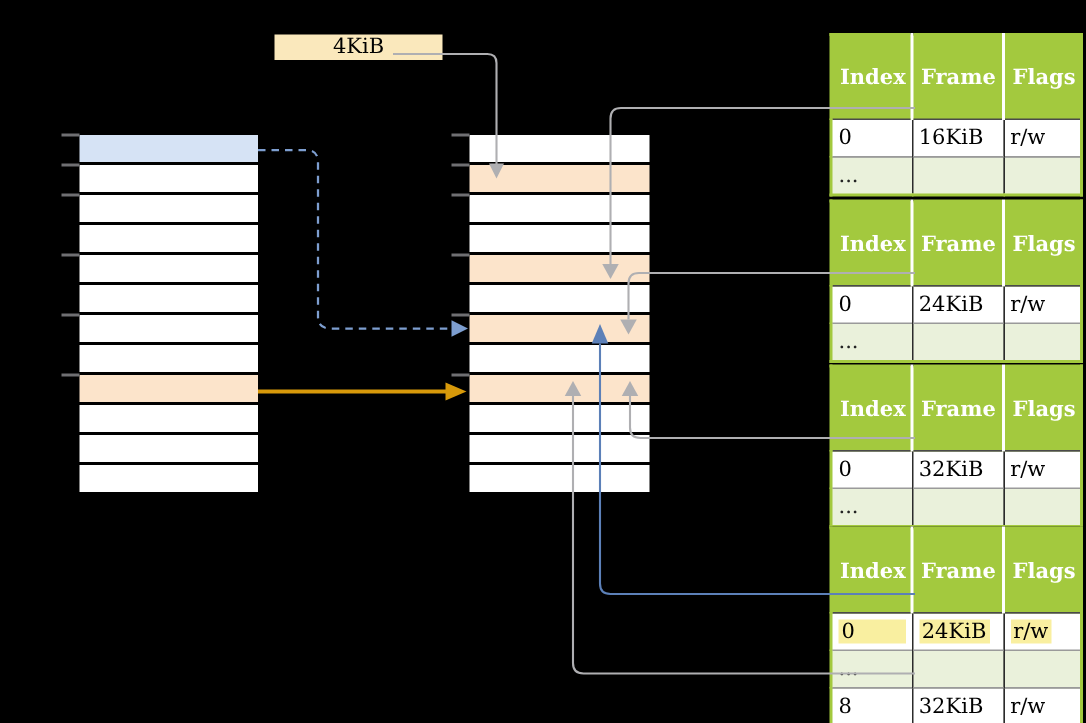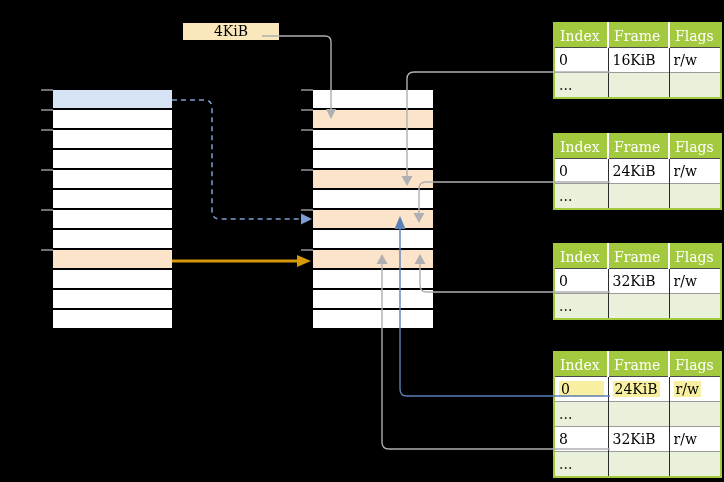--- a/index.html
+++ b/index.html
@@ -2,38 +2,38 @@
 <html><head>
 <meta charset="utf-8">
 <style>
   html,body { margin:0; padding:0; background:#000; }
   #stage {
     position:relative; width:724px; height:482px; background:#000;
     font-family:"DejaVu Serif", "Liberation Serif", serif; overflow:hidden;
   }
   
   .label-box {
-    position:absolute; left:183px; top:23px; width:96px; height:17px;
+    position:absolute; left:183px; top:23px; width:112px; height:17px;
     background:#FAE8BC; color:#000; font-size:14px; line-height:17px; text-align:center;
   }
   
   .memcol { position:absolute; }
   .cell { position:absolute; left:0; width:100%; height:18px; background:#fff; }
   .cell.blue  { background:#D6E3F5; }
   .cell.peach { background:#FCE4CB; }
   .tick { position:absolute; width:12px; height:2px; background:#6F6F72; }
   
   .ptable {
     position:absolute; left:553px; width:167px;
     border-collapse:collapse; table-layout:fixed;
     border:2px solid #A3C93E; background:#000;
   }
   .ptable th {
-    background:#A3C93E; color:#fff; font-weight:normal; font-size:14px;
-    text-align:left; padding:2px 5px; height:19px;
+    background:#A3C93E; color:#fff; font-weight:bold; font-size:14px;
+    text-align:left; padding:18px 5px; height:19px;
     border-right:2px solid #fff; border-bottom:1px solid #4a4a4a;
   }
   .ptable th:last-child { border-right:none; }
   .ptable td {
     background:#fff; color:#000; font-size:14px; text-align:left;
     padding:1px 4px; height:22px;
     border-right:1px solid #2b2b2b; border-top:1px solid #9a9a9a;
   }
   .ptable td:last-child { border-right:none; }
   .ptable tr.dots td { background:#EAF1DB; color:#222; }

